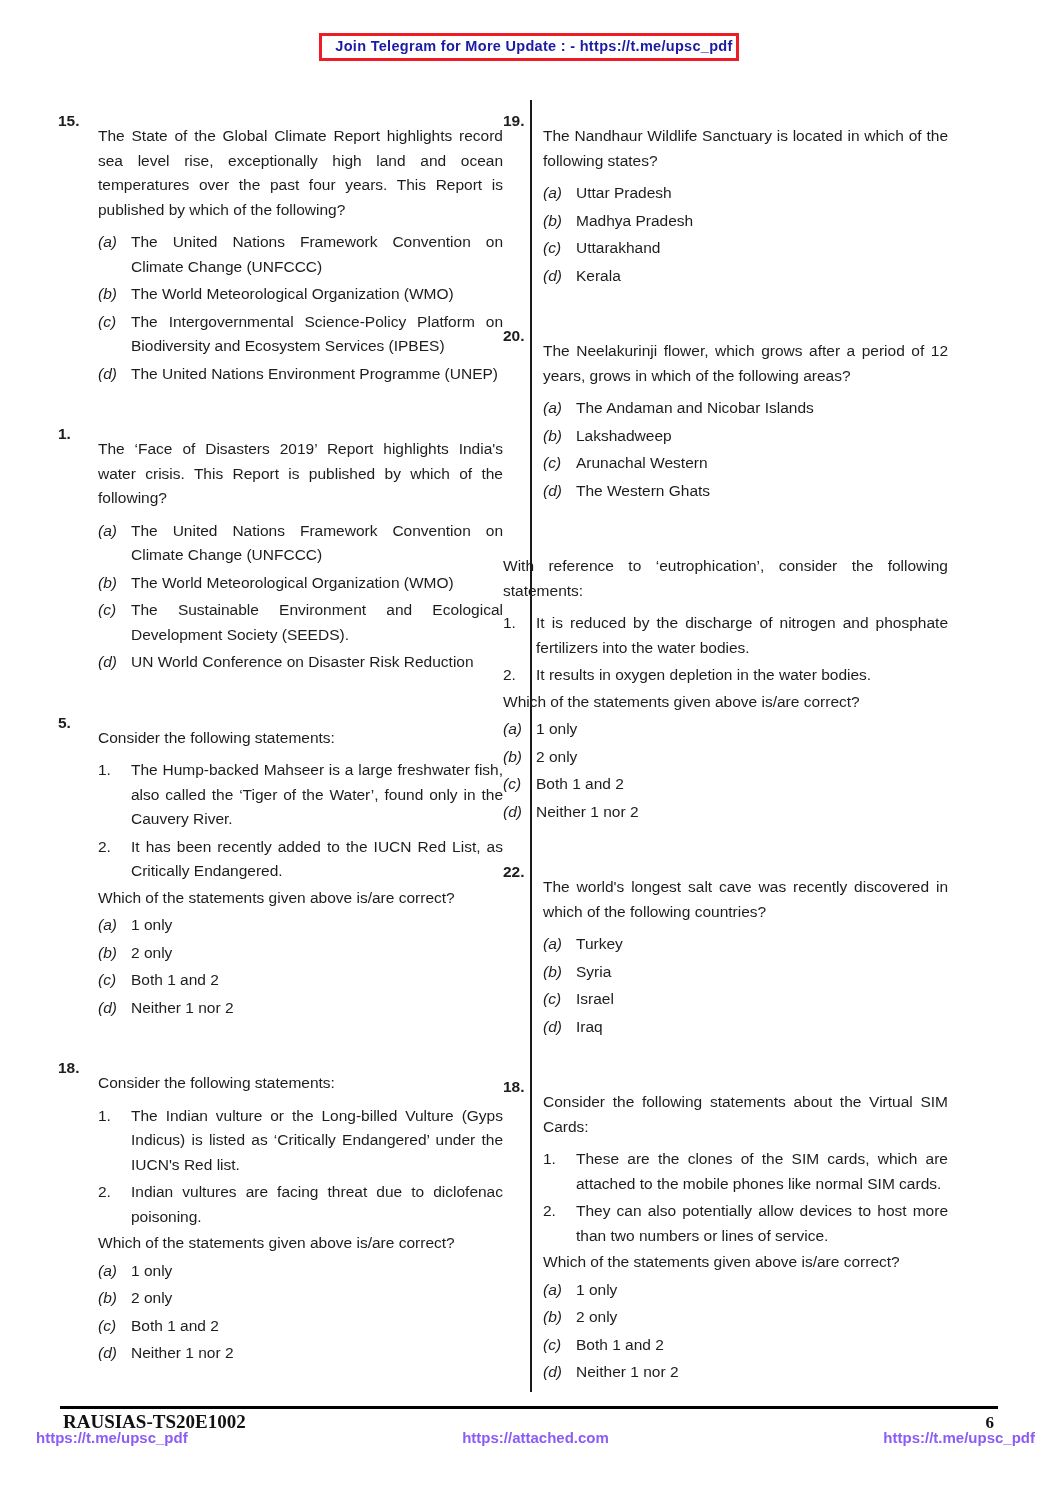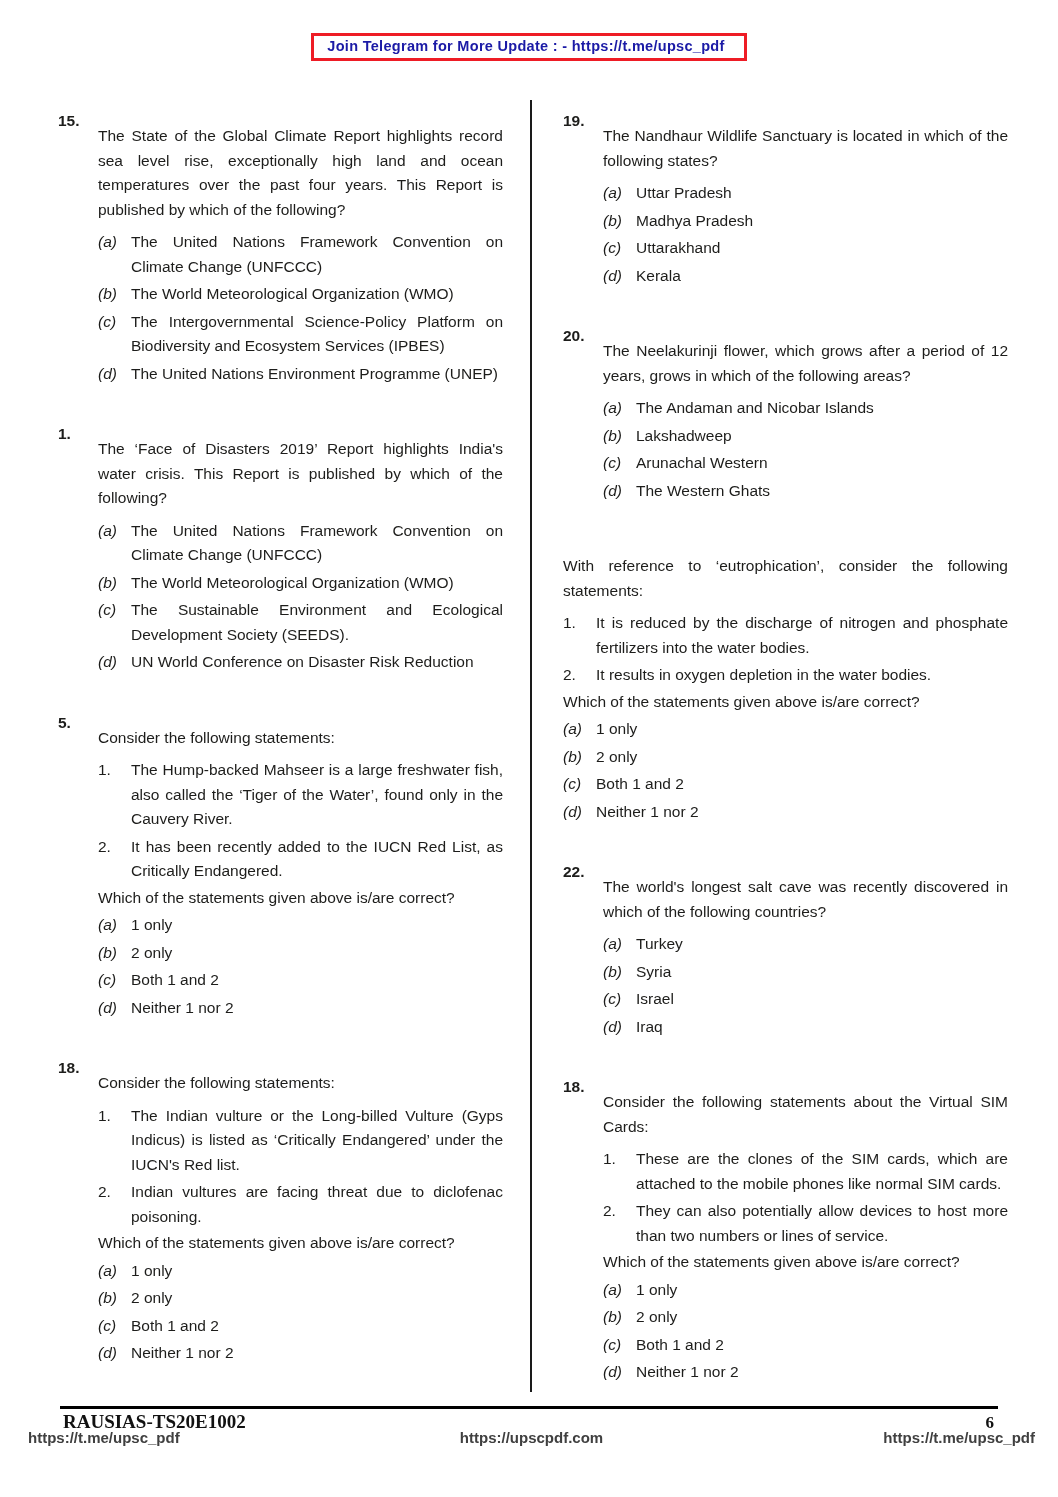--- a/index.html
+++ b/index.html
@@ -10,36 +10,35 @@
     background: #ffffff;
     font-family: "Liberation Sans", "DejaVu Sans", sans-serif;
     color: #1d1d1b;
     overflow: hidden;
   }
   
   .banner {
     margin: 33px auto 0 auto;
     width: fit-content;
     border: 3px solid #ee1c25;
-    padding: 1px 19px 2px 13px;
+    padding: 1px 3px 2px 13px;
     background: #ffffff;
   }
   .banner-link {
     color: #1b1aa6;
     font-weight: 700;
     font-size: 14.5px;
     line-height: 19px;
     letter-spacing: 0.3px;
     text-decoration: none;
     white-space: nowrap;
   }
   
   .columns {
     display: flex;
-    gap: 60px;
     padding: 0 50px 0 58px;
     margin-top: 48px;
   }
   .col { width: 445px; flex: 0 0 445px; }
   .column-divider {
     position: absolute;
     left: 530px;
     top: 100px;
     width: 2px;
     height: 1292px;
@@ -88,21 +87,21 @@
   .footer-links {
     position: absolute;
     left: 28px;
     right: 23px;
     top: 1429px;
     display: flex;
     justify-content: space-between;
     font-weight: 700;
     font-size: 15px;
   }
-  .footer-links a { color: #404040; text-decoration: none; }
+  .footer-links a { color: #8b5cf6; text-decoration: none; margin-left: 8px; }
 </style>
 </head>
 <body>
 
 <div class="page">
 
   <div class="banner">
     <a class="banner-link" href="#">Join Telegram for More Update : - https://t.me/upsc_pdf</a>
   </div>
 
@@ -379,17 +378,17 @@
 
   <div class="column-divider"></div>
 
   <div class="footer-rule"></div>
   <div class="footer-meta">
     <span class="booklet-code">RAUSIAS-TS20E1002</span>
     <span class="page-number">6</span>
   </div>
   <div class="footer-links">
     <a href="#">https://t.me/upsc_pdf</a>
-    <a href="#">https://upscpdf.com</a>
+    <a href="#">https://attached.com</a>
     <a href="#">https://t.me/upsc_pdf</a>
   </div>
 
 </div>
 
 </body></html>

